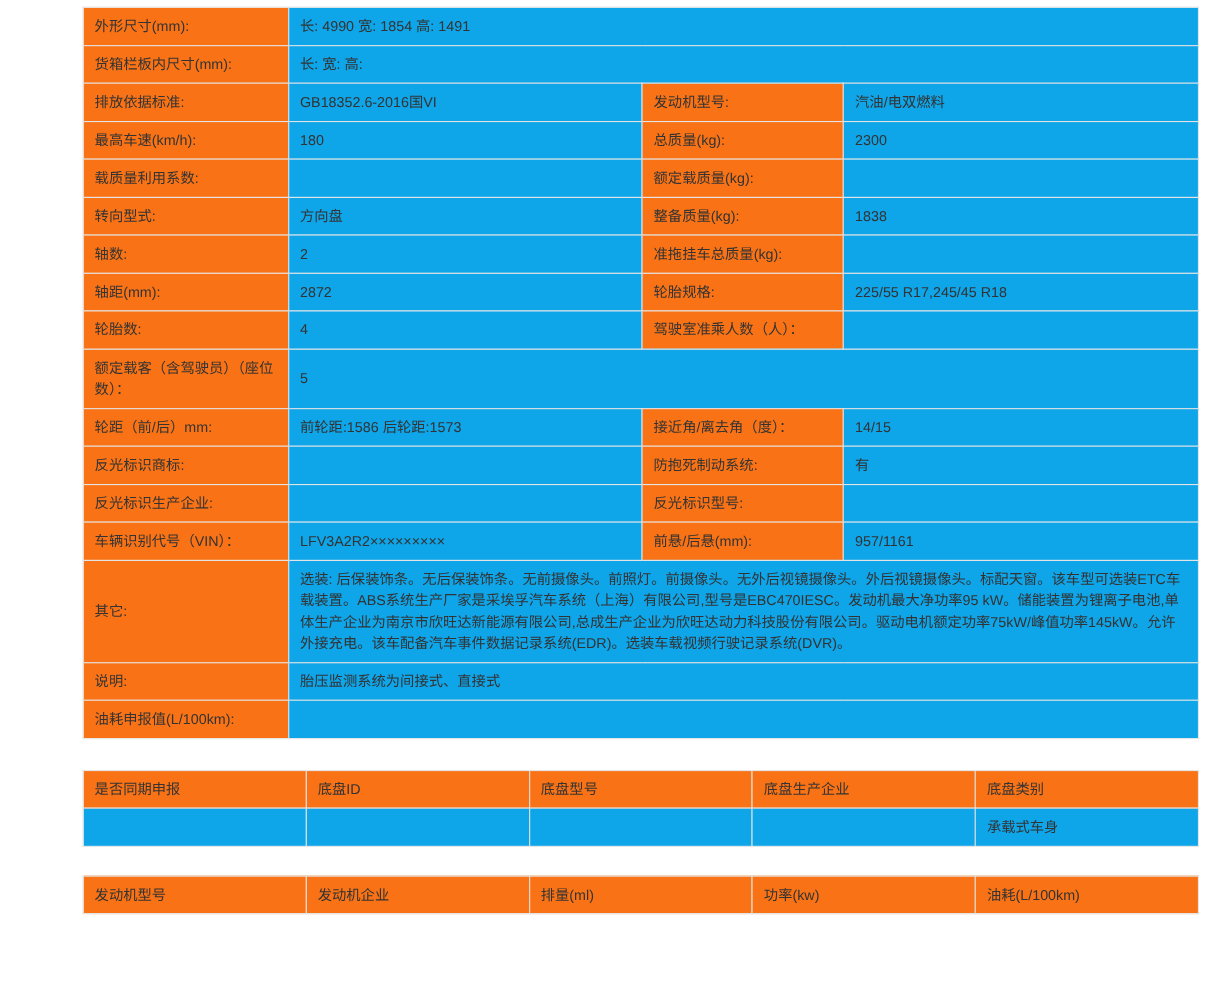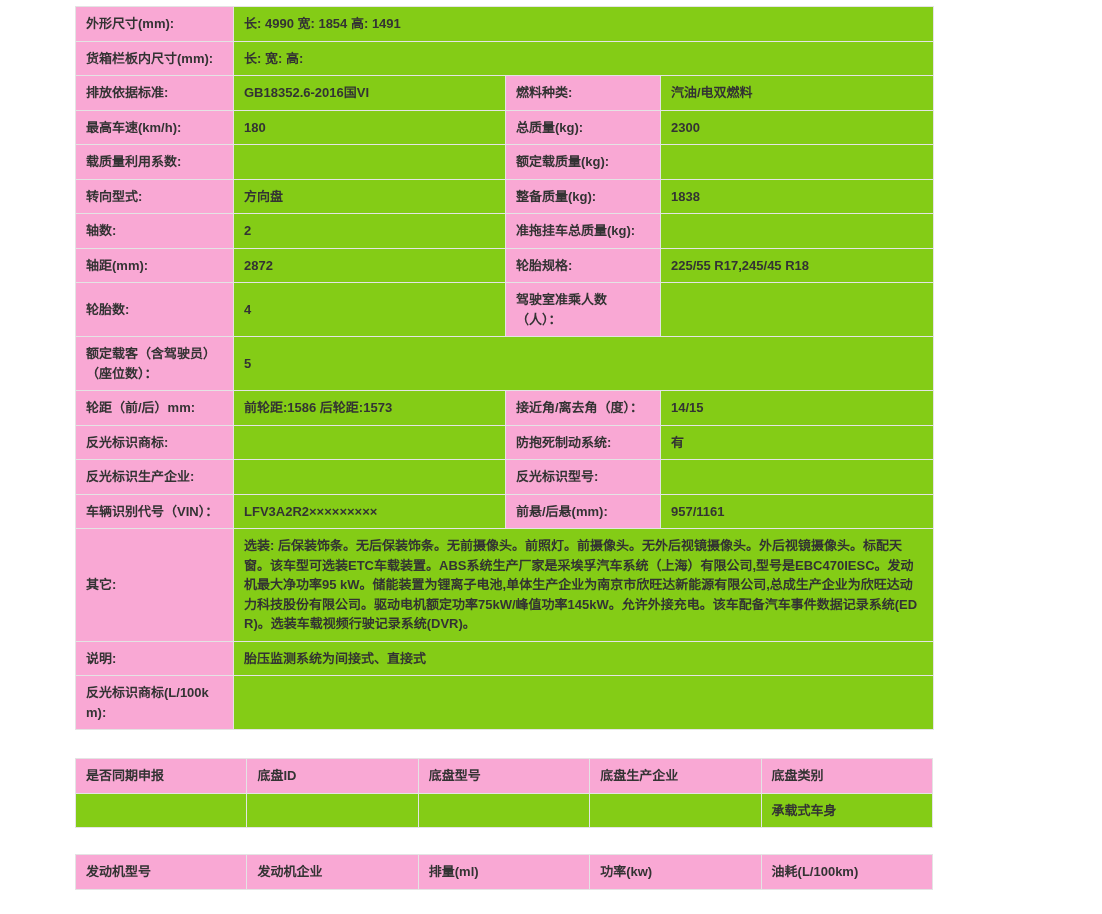--- a/index.html
+++ b/index.html
@@ -15,42 +15,40 @@
     position: relative;
   }
   .content {
     position: absolute;
     left: 75px;
     top: 6px;
     width: 858px;
   }
   table {
     border-collapse: collapse;
-    width: 858px;
+    width: 1015px;
     table-layout: fixed;
   }
   td, th {
     border: 1px solid #e4e4e4;
     font-size: 13px;
     font-weight: normal;
     text-align: left;
     vertical-align: middle;
     padding: 7px 10px;
     line-height: 1.5;
     color: #333333;
     word-break: break-all;
     overflow-wrap: anywhere;
   }
   .label-cell, thead th {
-    background: #f9a8d4;
-    font-weight: bold;
+    background: #f97316;
   }
   .value-cell {
-    background: #84cc16;
-    font-weight: bold;
+    background: #0ea5e9;
   }
   .spec-table { margin-bottom: 28px; }
   .chassis-table { margin-bottom: 26px; }
   .spec-table col.c-label1 { width: 158px; }
   .spec-table col.c-value1 { width: 272px; }
   .spec-table col.c-label2 { width: 155px; }
   .spec-table col.c-value2 { width: 273px; }
   .five-col col { width: 20%; }
   .five-col td, .five-col th { height: 34px; }
   .spec-table td, .spec-table th { min-height: 34px; }
@@ -73,21 +71,21 @@
             <th class="label-cell">外形尺寸(mm):</th>
             <td class="value-cell" colspan="3">长: 4990 宽: 1854 高: 1491</td>
           </tr>
           <tr>
             <th class="label-cell">货箱栏板内尺寸(mm):</th>
             <td class="value-cell" colspan="3">长:  宽:  高:</td>
           </tr>
           <tr>
             <th class="label-cell">排放依据标准:</th>
             <td class="value-cell">GB18352.6-2016国VI</td>
-            <th class="label-cell">燃料种类:</th>
+            <th class="label-cell">发动机型号:</th>
             <td class="value-cell">汽油/电双燃料</td>
           </tr>
           <tr>
             <th class="label-cell">最高车速(km/h):</th>
             <td class="value-cell">180</td>
             <th class="label-cell">总质量(kg):</th>
             <td class="value-cell">2300</td>
           </tr>
           <tr>
             <th class="label-cell">载质量利用系数:</th>
@@ -149,21 +147,21 @@
           </tr>
           <tr>
             <th class="label-cell">其它:</th>
             <td class="value-cell" colspan="3">选装: 后保装饰条。无后保装饰条。无前摄像头。前照灯。前摄像头。无外后视镜摄像头。外后视镜摄像头。标配天窗。该车型可选装ETC车载装置。ABS系统生产厂家是采埃孚汽车系统（上海）有限公司,型号是EBC470IESC。发动机最大净功率95 kW。储能装置为锂离子电池,单体生产企业为南京市欣旺达新能源有限公司,总成生产企业为欣旺达动力科技股份有限公司。驱动电机额定功率75kW/峰值功率145kW。允许外接充电。该车配备汽车事件数据记录系统(EDR)。选装车载视频行驶记录系统(DVR)。</td>
           </tr>
           <tr>
             <th class="label-cell">说明:</th>
             <td class="value-cell" colspan="3">胎压监测系统为间接式、直接式</td>
           </tr>
           <tr>
-            <th class="label-cell">反光标识商标(L/100km):</th>
+            <th class="label-cell">油耗申报值(L/100km):</th>
             <td class="value-cell" colspan="3"></td>
           </tr>
         </tbody>
     </table>
 
     <table class="chassis-table five-col">
       <colgroup>
           <col>
           <col>
           <col>

